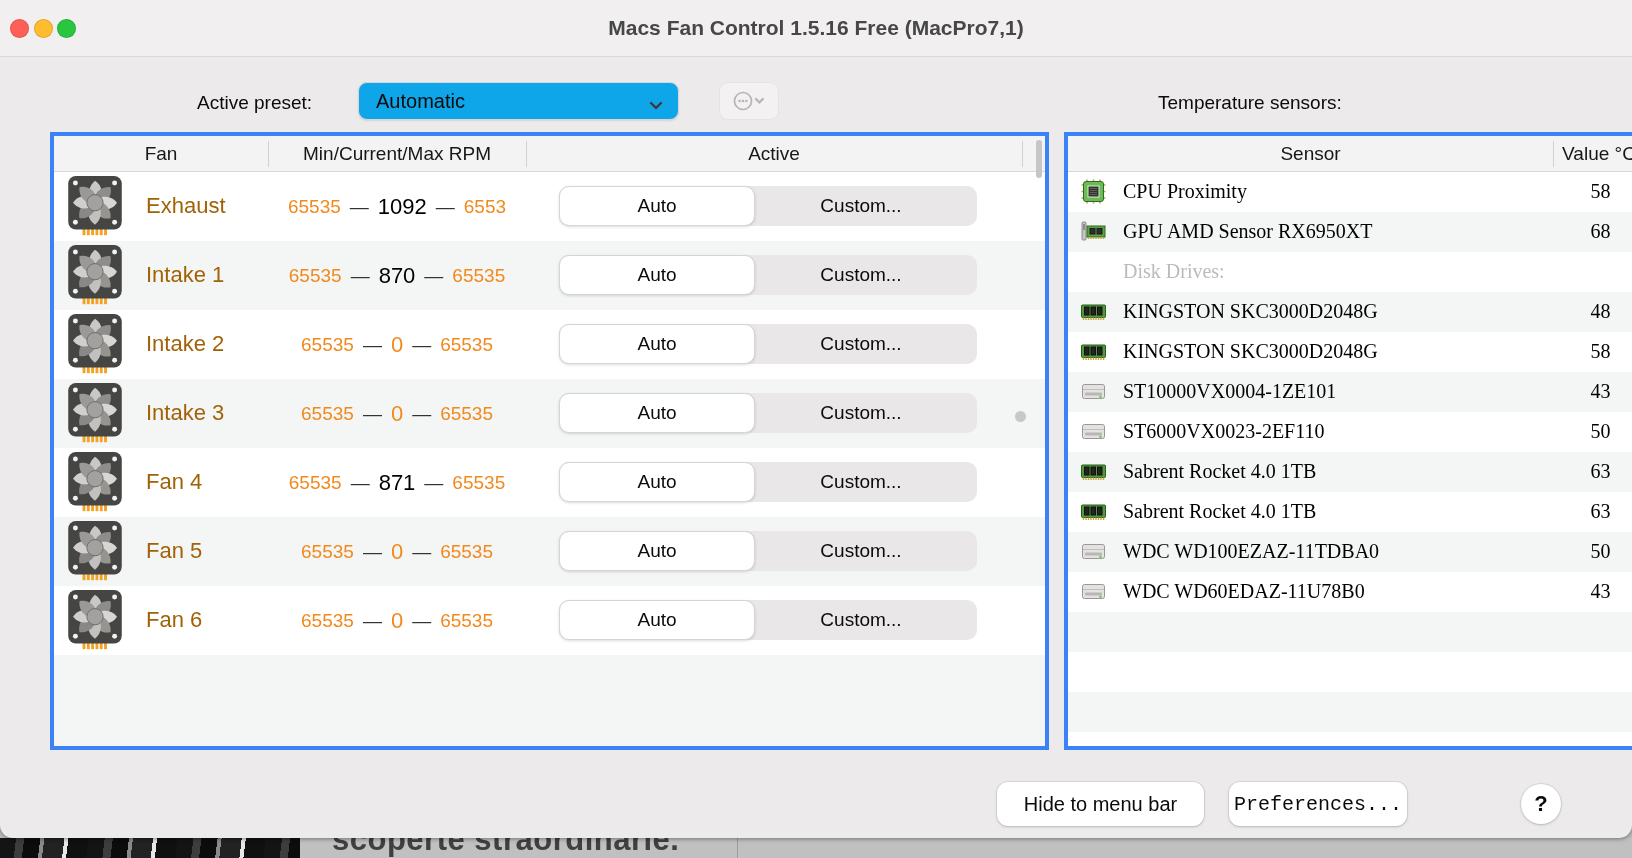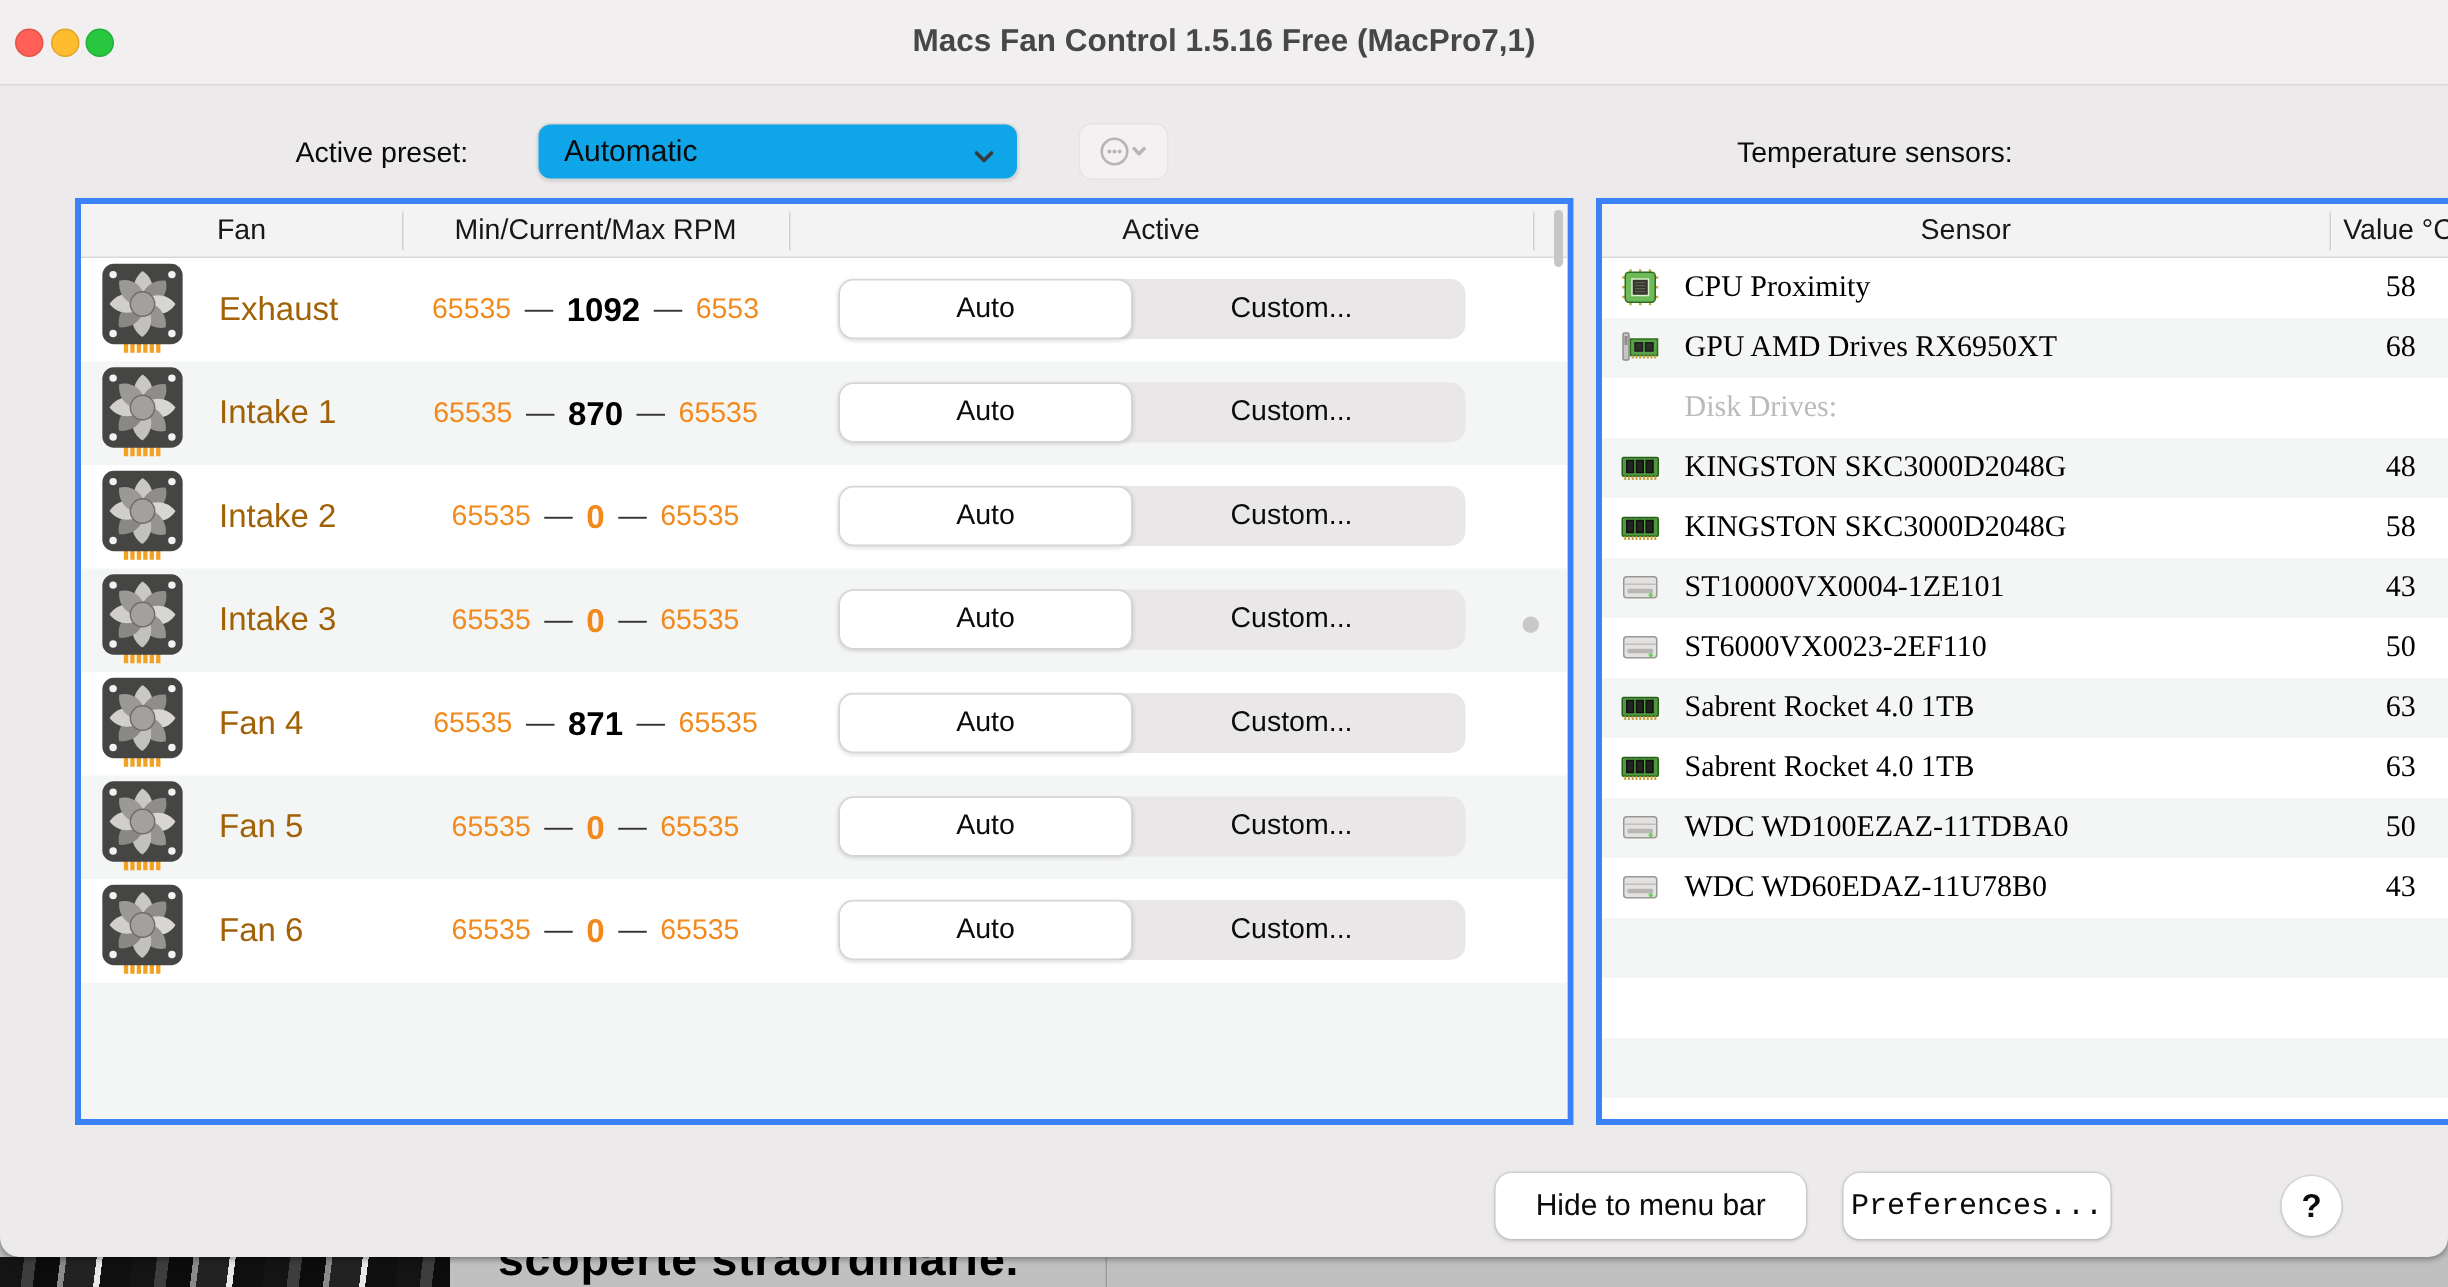--- a/index.html
+++ b/index.html
@@ -8,21 +8,21 @@
     width:1632px; height:858px; position:relative; overflow:hidden;
     font-family:"Liberation Sans", sans-serif; background:#bdbdbd;
     -webkit-font-smoothing:antialiased;
   }
   
   .backdrop { position:absolute; left:0; top:838px; width:1632px; height:20px;
     background:#c1c0c0; overflow:hidden; }
   .bd-photo { position:absolute; left:0; top:0; width:300px; height:20px;
     background:repeating-linear-gradient(97deg,#141414 0 16px,#3d3d3d 16px 24px,#0c0c0c 24px 40px,#8a8a8a 40px 44px,#222 44px 64px,#e8e8e8 64px 68px,#101010 68px 88px); }
   .bd-caption { position:absolute; left:332px; top:-16px; font-size:31px; font-weight:700;
-    color:#000000; letter-spacing:.5px; white-space:nowrap; }
+    color:#404040; letter-spacing:.5px; white-space:nowrap; }
   .bd-divider { position:absolute; left:737px; top:0; width:1px; height:20px; background:#9d9d9d; }
 
   
   .window { position:absolute; left:0; top:0; width:1632px; height:838px;
     background:#eceaea; border-radius:0 0 13px 13px; box-shadow:0 1px 4px rgba(0,0,0,.4); }
   .titlebar { position:absolute; left:0; top:0; width:100%; height:57px;
     background:#f1efef; border-bottom:1px solid #d9d7d7; }
   .light { position:absolute; top:19px; width:19px; height:19px; border-radius:50%;
     box-shadow:inset 0 0 0 1px rgba(0,0,0,.12); }
   .light.red    { left:10px; }
@@ -58,21 +58,21 @@
   .fan-table .th.c3 { left:472px; width:496px; }
   .rows { position:absolute; left:0; top:36px; width:100%; }
   .fan-row { position:relative; height:69px; background:#fff; }
   .fan-row.alt { background:#f4f5f5; }
   .fan-icon-cell { position:absolute; left:12px; top:2px; width:58px; height:65px; }
   .fan-name { position:absolute; left:92px; top:21px; font-size:22px; color:#a16207; }
   .rpm-group { position:absolute; left:214px; top:0; width:258px; height:69px;
     display:flex; align-items:center; justify-content:center; gap:9px; white-space:nowrap; }
   .rpm-min, .rpm-max { font-size:19px; color:var(--accent,#F2891D); }
   .rpm-dash { font-size:19px; color:#333; }
-  .rpm-cur { font-size:22px; font-weight:700; color:#000; }
+  .rpm-cur { font-size:22px; font-weight:400; color:#000; }
   .rpm-cur.zero { color:var(--accent,#F2891D); }
   .seg { position:absolute; left:505px; top:14px; width:418px; height:40px;
     background:#e9e7e7; border-radius:10px; }
   .seg-auto { position:absolute; left:0; top:0; width:196px; height:40px; background:#fff;
     border:1px solid #d6d4d4; border-radius:10px; box-shadow:0 1px 3px rgba(0,0,0,.14);
     display:flex; align-items:center; justify-content:center; font-size:19px; color:#0b0b0b; cursor:default; }
   .seg-custom { position:absolute; left:196px; top:0; width:212px; height:40px;
     display:flex; align-items:center; justify-content:center; font-size:19px; color:#0b0b0b; cursor:default; }
   .fan-filler { height:97px; background:#f4f5f5; }
   .scroll-thumb { position:absolute; right:3px; top:4px; width:6px; height:38px;
@@ -474,21 +474,21 @@
   </div>
         <div class="sensor-row alt">
     <span class="sensor-icon"><svg viewBox="0 0 27 27" width="27" height="27">
     <rect x="2" y="4" width="4" height="18" rx="1" fill="#c7c5c3" stroke="#8e8c8a"></rect>
     <rect x="3" y="6" width="2" height="6" fill="#8e8c8a"></rect>
     <rect x="7" y="8" width="18" height="11" fill="#5aa348" stroke="#2c6b20"></rect>
     <rect x="10" y="10.5" width="5" height="5.5" fill="#2f2f2a" stroke="#1d1d19"></rect>
     <rect x="17" y="10.5" width="5" height="5.5" fill="#2f2f2a" stroke="#1d1d19"></rect>
     <path d="M8.5 19v2M11 19v2M13.5 19v2M16 19v2M18.5 19v2M21 19v2M23.5 19v2" stroke="#c9a53f" stroke-width="1.4"></path>
   </svg></span>
-    <span class="sensor-name">GPU AMD Drives RX6950XT</span>
+    <span class="sensor-name">GPU AMD Sensor RX6950XT</span>
     <span class="sensor-value">68</span>
   </div>
         <div class="sensor-row section">
     <span class="sensor-icon"></span>
     <span class="sensor-name">Disk Drives:</span>
     <span class="sensor-value"></span>
   </div>
         <div class="sensor-row alt">
     <span class="sensor-icon"><svg viewBox="0 0 27 27" width="27" height="27">
     <rect x="1.5" y="7" width="24" height="12.5" rx="1" fill="#4f9a3f" stroke="#275f1b"></rect>

